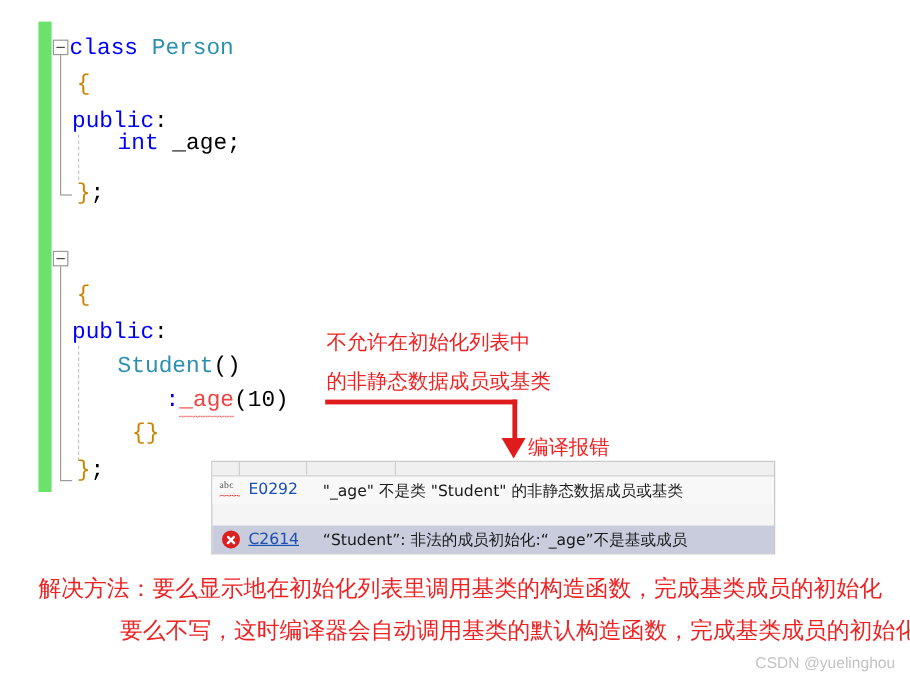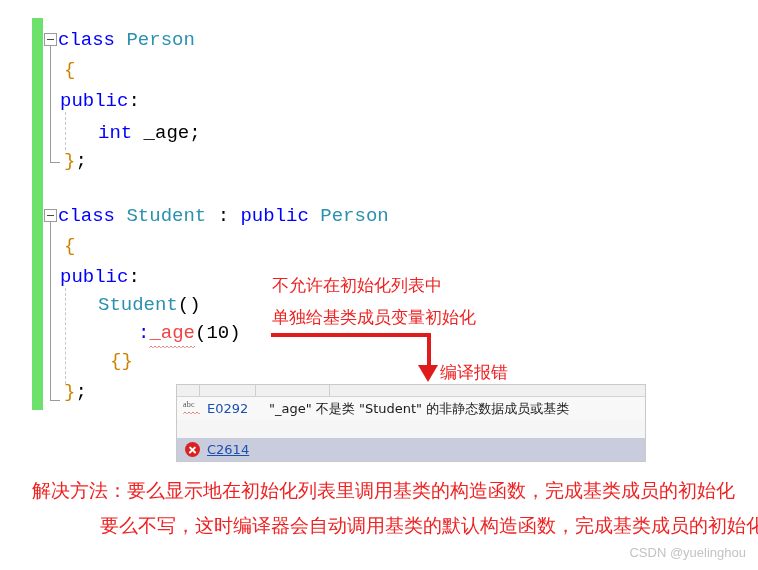--- a/index.html
+++ b/index.html
@@ -233,46 +233,45 @@
   <div class="region-rail" style="left:50px; top:46px; height:116px;"></div>
   <div class="region-foot" style="left:50px; top:162px; width:10px;"></div>
   <div class="indent-guide" style="left:65px; top:112px; height:38px;"></div>
 
   <div class="code-line" style="left:58px; top:31px;"><span class="kw">class</span> <span class="type">Person</span></div>
 
   <div class="code-line" style="left:64px; top:61px;"><span class="brace">{</span></div>
 
   <div class="code-line" style="left:60px; top:92px;"><span class="kw">public</span><span class="punct">:</span></div>
 
-  <div class="code-line" style="left:98px; top:124px;text-align:center;"><span class="kw">int</span><span class="punct"> _age;</span></div>
+  <div class="code-line" style="left:98px; top:110px;text-align:center;"><span class="kw">int</span><span class="punct"> _age;</span></div>
 
   <div class="code-line" style="left:64px; top:152px;"><span class="brace">}</span><span class="punct">;</span></div>
 
   <div class="collapse-box" style="left:44px; top:209px;"></div>
   <div class="region-rail" style="left:50px; top:222px; height:178px;"></div>
   <div class="region-foot" style="left:50px; top:400px; width:10px;"></div>
   <div class="indent-guide" style="left:65px; top:288px; height:96px;"></div>
 
-  <div class="code-line" style="left:58px; top:207px;"><span class="kw">class</span> <span class="type">Student</span><span class="punct"> : </span><span class="kw">public</span> <span class="type">Person</span></div>
 
   <div class="code-line" style="left:64px; top:237px;"><span class="brace">{</span></div>
 
   <div class="code-line" style="left:60px; top:268px;"><span class="kw">public</span><span class="punct">:</span></div>
 
   <div class="code-line" style="left:98px; top:296px;"><span class="type">Student</span><span class="punct">()</span></div>
 
   <div class="code-line" style="left:138px; top:324px;"><span class="kw">:</span><span class="squiggle">_age</span><span class="punct">(10)</span></div>
 
   <div class="code-line" style="left:110px; top:352px;"><span class="brace">{}</span></div>
 
   <div class="code-line" style="left:64px; top:383px;"><span class="brace">}</span><span class="punct">;</span></div>
 </div>
 
 <div class="anno-text" style="left:272px; top:274px;">不允许在初始化列表中</div>
-<div class="anno-text" style="left:272px; top:306px;">单独给基类成员变量初始化</div>
+<div class="anno-text" style="left:272px; top:306px;">的非静态数据成员或基类</div>
 
 <div class="anno-hline" style="left:271px; top:333px; width:160px;"></div>
 <div class="anno-vline" style="left:427px; top:333px; height:35px;"></div>
 <div class="anno-arrowhead" style="left:418px; top:365px;"></div>
 
 <div class="anno-text" style="left:440px; top:361px;">编译报错</div>
 
 <div id="error-panel">
   <div class="err-header">
     <div class="col-sep" style="left:22px;"></div>
@@ -289,19 +288,20 @@
     </div>
     <div class="err-code">E0292</div>
     <div class="err-msg">"_age" 不是类 "Student" 的非静态数据成员或基类</div>
   </div>
 
   <div class="err-row row-b">
     <div class="err-icon">
       <span class="icon-error-x"></span>
     </div>
     <div class="err-code underlined">C2614</div>
+    <div class="err-msg">“Student”: 非法的成员初始化:“_age”不是基或成员</div>
   </div>
 </div>
 
 <div class="solution-line" style="left:32px; top:478px;">解决方法：要么显示地在初始化列表里调用基类的构造函数，完成基类成员的初始化</div>
 <div class="solution-line" style="left:100px; top:513px;">要么不写，这时编译器会自动调用基类的默认构造函数，完成基类成员的初始化</div>
 
 <div id="watermark">CSDN @yuelinghou</div>
 
 </body></html>

